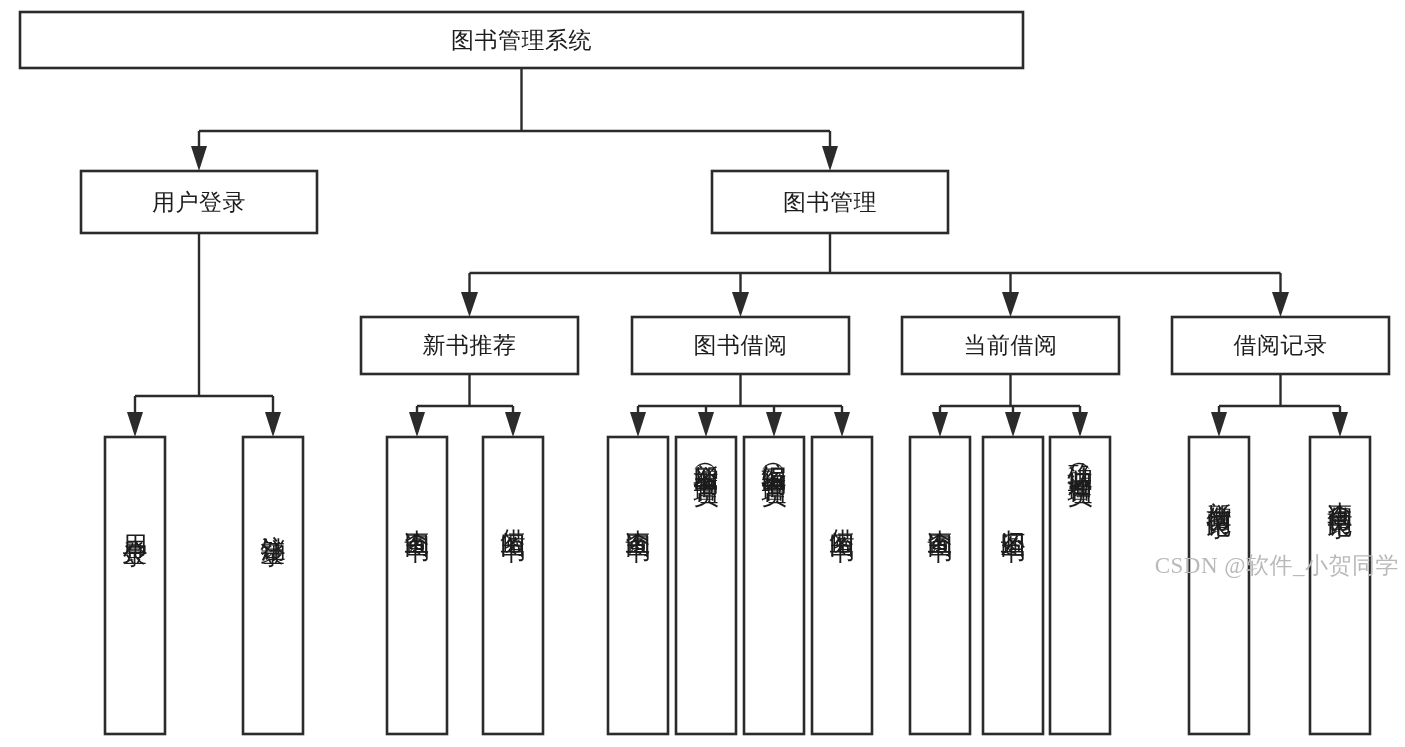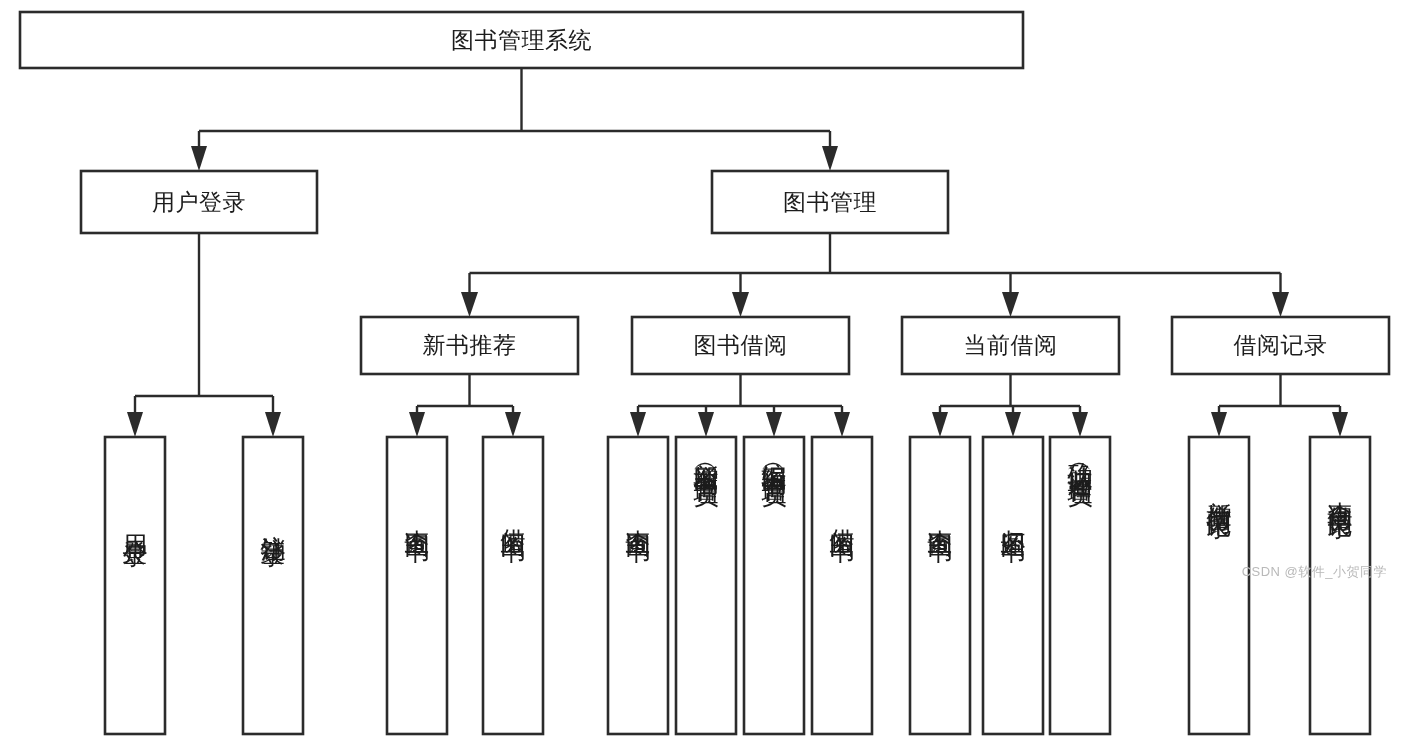--- a/index.html
+++ b/index.html
@@ -63,24 +63,24 @@
     font-family: "DejaVu Sans", "Liberation Sans", sans-serif;
     font-size: 25px;
     line-height: 1;
     color: #1c1c1c;
     letter-spacing: 3px;
     white-space: nowrap;
     text-align: center;
   }
   .watermark {
     position: absolute;
-    right: 18px;
+    right: 6px;
     bottom: 6px;
-    font-family: Liberation Sans, sans-serif;
-    font-size: 13px;
+    font-family: Liberation Serif, serif;
+    font-size: 23px;
     color: #b9b9b9;
     letter-spacing: 0.5px;
     white-space: nowrap;
   }
 </style>
 </head>
 <body>
 
 <div id="diagram-root">
 

